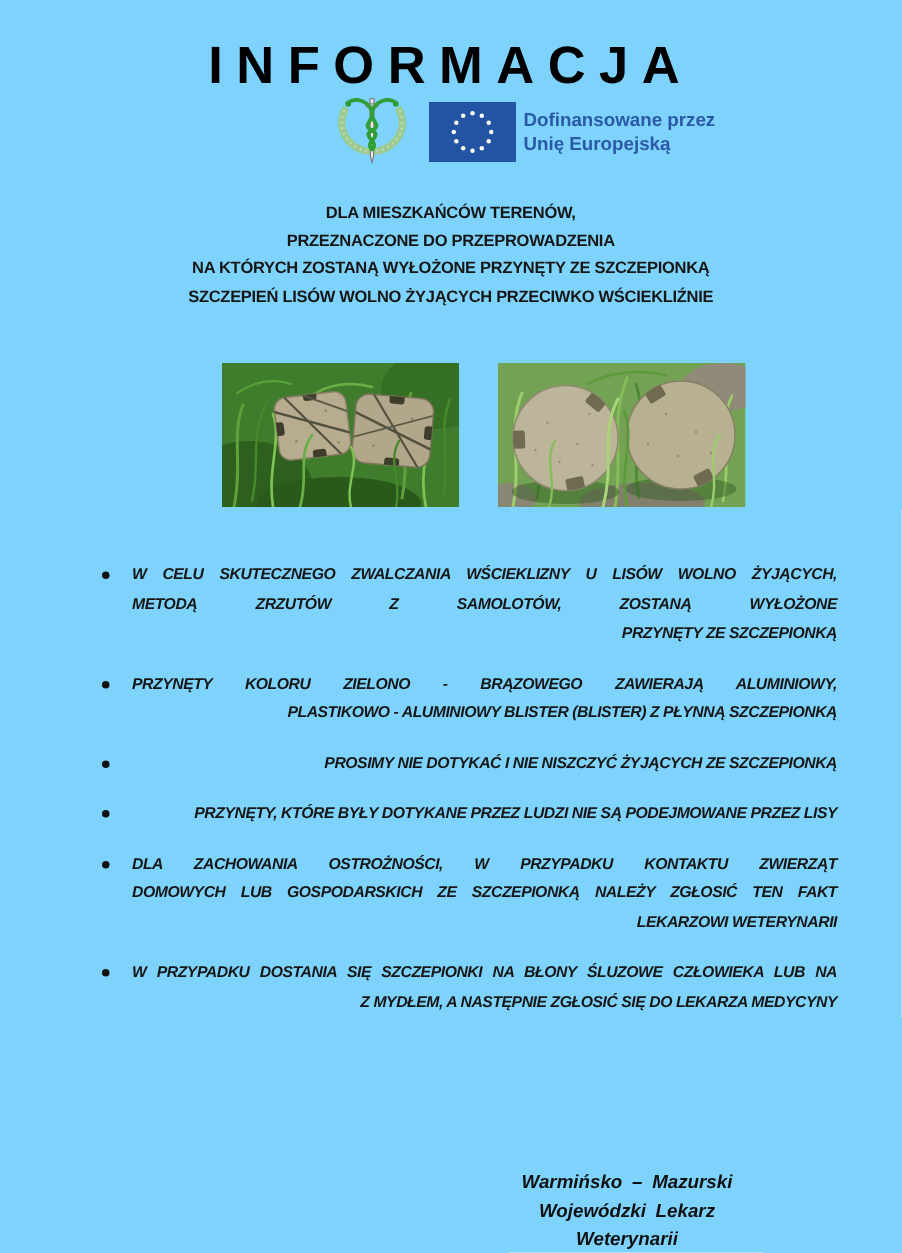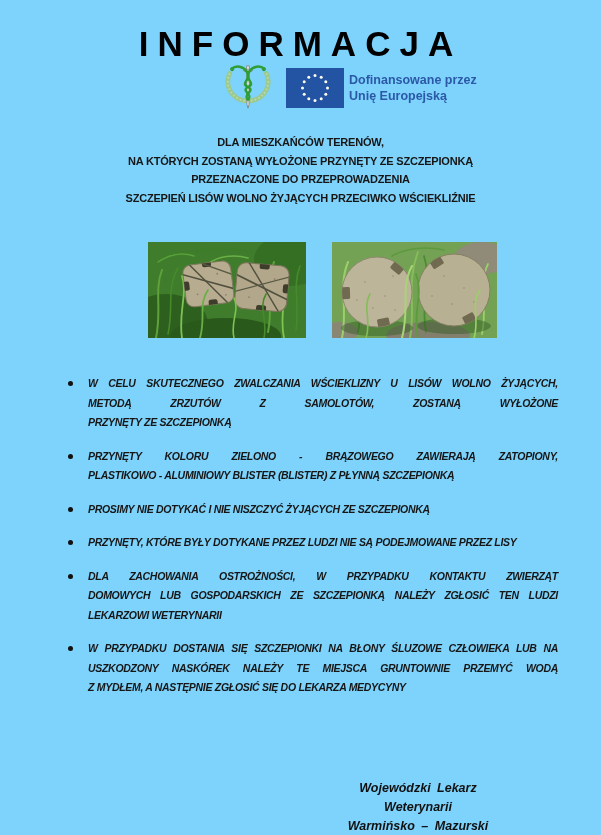--- a/index.html
+++ b/index.html
@@ -25,21 +25,21 @@
   }
   .photos{position:absolute;top:242px;left:148px;display:flex;gap:26px;}
   .photo{display:block;}
   .bullets{position:absolute;top:374px;left:65px;width:493px;font-style:italic;}
   .bullet{position:relative;padding-left:23px;margin-bottom:14px;}
   .bullet .dot{
     position:absolute;left:3px;top:7px;width:5px;height:5px;border-radius:50%;background:#111;
   }
   .bullet-lines{width:470px;font-weight:bold;font-size:10.5px;line-height:19.5px;
     letter-spacing:-0.3px;color:#161616;}
-  .bullet-lines .bl{text-align:left;}
+  .bullet-lines .bl{text-align:right;}
   .bullet-lines .bl.just{text-align:justify;text-align-last:justify;}
   .footer{
     position:absolute;top:779px;left:330px;width:176px;text-align:center;
     font-weight:bold;font-style:italic;font-size:12.5px;line-height:19px;
     word-spacing:3px;color:#111;
   }
 </style>
 </head>
 <body>
 
@@ -78,22 +78,22 @@
       </g>
     </svg>
     <div class="eu-label">
       <div>Dofinansowane przez</div>
       <div>Unię Europejską</div>
     </div>
   </div>
 
   <div class="header-block">
     <div>DLA MIESZKAŃCÓW TERENÓW,</div>
+    <div>PRZEZNACZONE DO PRZEPROWADZENIA</div>
     <div>NA KTÓRYCH ZOSTANĄ WYŁOŻONE PRZYNĘTY ZE SZCZEPIONKĄ</div>
-    <div>PRZEZNACZONE DO PRZEPROWADZENIA</div>
     <div>SZCZEPIEŃ LISÓW WOLNO ŻYJĄCYCH PRZECIWKO WŚCIEKLIŹNIE</div>
   </div>
 
   <div class="photos">
 
     <svg class="photo" width="158" height="96" viewBox="0 0 158 96">
       <defs>
         <clipPath id="cpA">
             <rect x="0" y="0" width="48" height="42" rx="8"></rect>
           </clipPath>
@@ -227,52 +227,51 @@
       <span class="dot"></span>
       <div class="bullet-lines">
         <div class="bl just">W CELU SKUTECZNEGO ZWALCZANIA WŚCIEKLIZNY U LISÓW WOLNO ŻYJĄCYCH,</div>
         <div class="bl just">METODĄ ZRZUTÓW Z SAMOLOTÓW, ZOSTANĄ WYŁOŻONE</div>
         <div class="bl">PRZYNĘTY ZE SZCZEPIONKĄ</div>
       </div>
     </div>
     <div class="bullet">
       <span class="dot"></span>
       <div class="bullet-lines">
-        <div class="bl just">PRZYNĘTY KOLORU ZIELONO - BRĄZOWEGO ZAWIERAJĄ ZATOPIONY,</div>
+        <div class="bl just">PRZYNĘTY KOLORU ZIELONO - BRĄZOWEGO ZAWIERAJĄ ALUMINIOWY,</div>
         <div class="bl">PLASTIKOWO - ALUMINIOWY BLISTER (BLISTER) Z PŁYNNĄ SZCZEPIONKĄ</div>
       </div>
     </div>
     <div class="bullet">
       <span class="dot"></span>
       <div class="bullet-lines">
         <div class="bl">PROSIMY NIE DOTYKAĆ I NIE NISZCZYĆ ŻYJĄCYCH ZE SZCZEPIONKĄ</div>
       </div>
     </div>
     <div class="bullet">
       <span class="dot"></span>
       <div class="bullet-lines">
         <div class="bl">PRZYNĘTY, KTÓRE BYŁY DOTYKANE PRZEZ LUDZI NIE SĄ PODEJMOWANE PRZEZ LISY</div>
       </div>
     </div>
     <div class="bullet">
       <span class="dot"></span>
       <div class="bullet-lines">
         <div class="bl just">DLA ZACHOWANIA OSTROŻNOŚCI, W PRZYPADKU KONTAKTU ZWIERZĄT</div>
-        <div class="bl just">DOMOWYCH LUB GOSPODARSKICH ZE SZCZEPIONKĄ NALEŻY ZGŁOSIĆ TEN LUDZI</div>
+        <div class="bl just">DOMOWYCH LUB GOSPODARSKICH ZE SZCZEPIONKĄ NALEŻY ZGŁOSIĆ TEN FAKT</div>
         <div class="bl">LEKARZOWI WETERYNARII</div>
       </div>
     </div>
     <div class="bullet">
       <span class="dot"></span>
       <div class="bullet-lines">
         <div class="bl just">W PRZYPADKU DOSTANIA SIĘ SZCZEPIONKI NA BŁONY ŚLUZOWE CZŁOWIEKA LUB NA</div>
-        <div class="bl just">USZKODZONY NASKÓREK NALEŻY TE MIEJSCA GRUNTOWNIE PRZEMYĆ WODĄ</div>
         <div class="bl">Z MYDŁEM, A NASTĘPNIE ZGŁOSIĆ SIĘ DO LEKARZA MEDYCYNY</div>
       </div>
     </div>
   </div>
 
   <div class="footer">
+    <div>Warmińsko – Mazurski</div>
     <div>Wojewódzki Lekarz Weterynarii</div>
-    <div>Warmińsko – Mazurski</div>
   </div>
 
 </div>
 
 </body></html>

